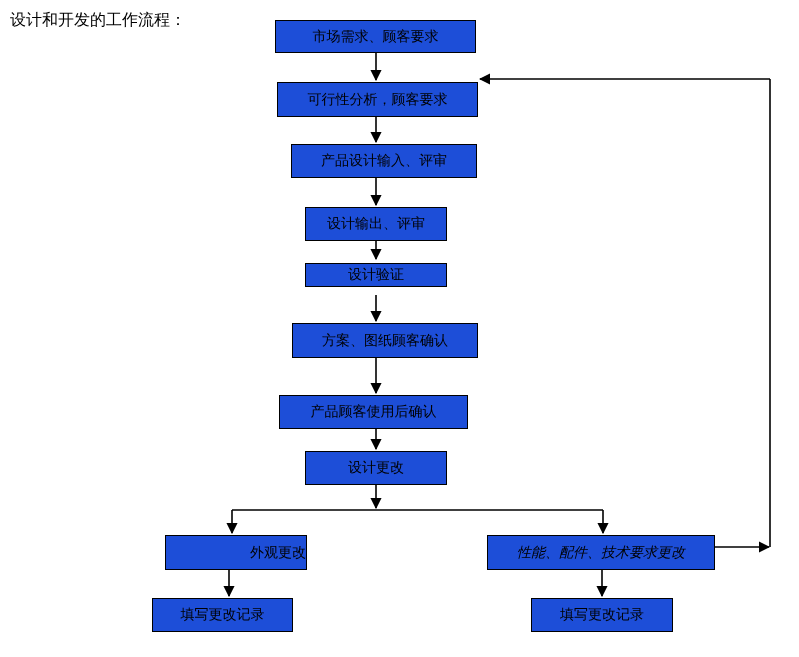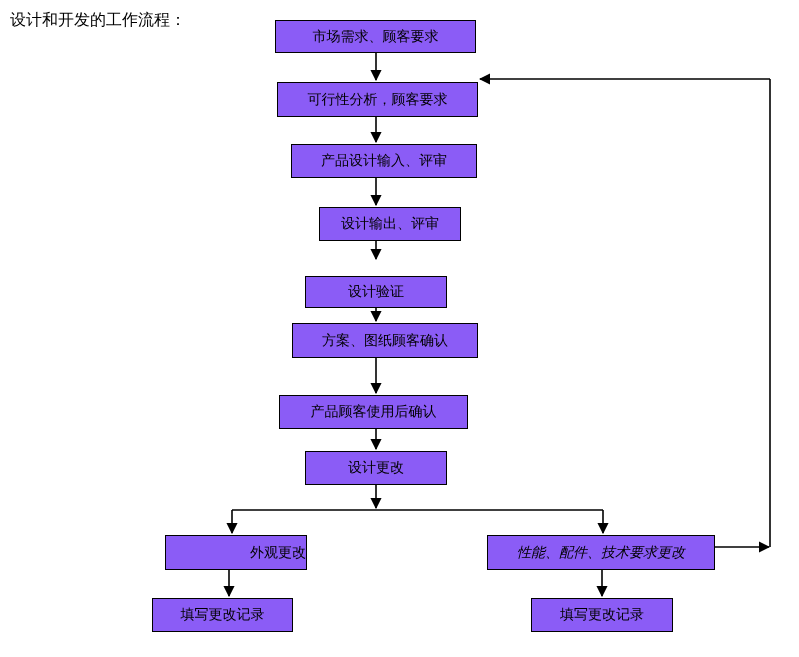--- a/index.html
+++ b/index.html
@@ -25,21 +25,21 @@
     font-family: "DejaVu Serif", "Liberation Serif", serif;
     font-size: 16px;
     color: #000000;
     line-height: 20px;
     white-space: nowrap;
   }
   .node {
     position: absolute;
     box-sizing: border-box;
     border: 1px solid #000000;
-    background: #8b5cf6;
+    background: #1d4ed8;
     color: #000000;
     font-family: "DejaVu Sans", "Liberation Sans", sans-serif;
     font-size: 14px;
     display: flex;
     align-items: center;
     justify-content: center;
     white-space: nowrap;
     letter-spacing: 0px;
   }
   #edges {
@@ -102,25 +102,25 @@
   </div>
 
   <div class="node" style="left:277px; top:82px; width:201px; height:35px;">
     <span>可行性分析，顾客要求</span>
   </div>
 
   <div class="node" style="left:291px; top:144px; width:186px; height:34px;">
     <span>产品设计输入、评审</span>
   </div>
 
-  <div class="node" style="left:305px; top:207px; width:142px; height:34px;margin-left:14px;">
+  <div class="node" style="left:305px; top:207px; width:142px; height:34px;">
     <span>设计输出、评审</span>
   </div>
 
-  <div class="node" style="left:305px; top:276px; width:142px; height:32px;text-align:right;">
+  <div class="node" style="left:305px; top:263px; width:142px; height:24px;text-align:right;">
     <span>设计验证</span>
   </div>
 
   <div class="node" style="left:292px; top:323px; width:186px; height:35px;text-align:center;">
     <span>方案、图纸顾客确认</span>
   </div>
 
   <div class="node" style="left:279px; top:395px; width:189px; height:34px;">
     <span>产品顾客使用后确认</span>
   </div>

